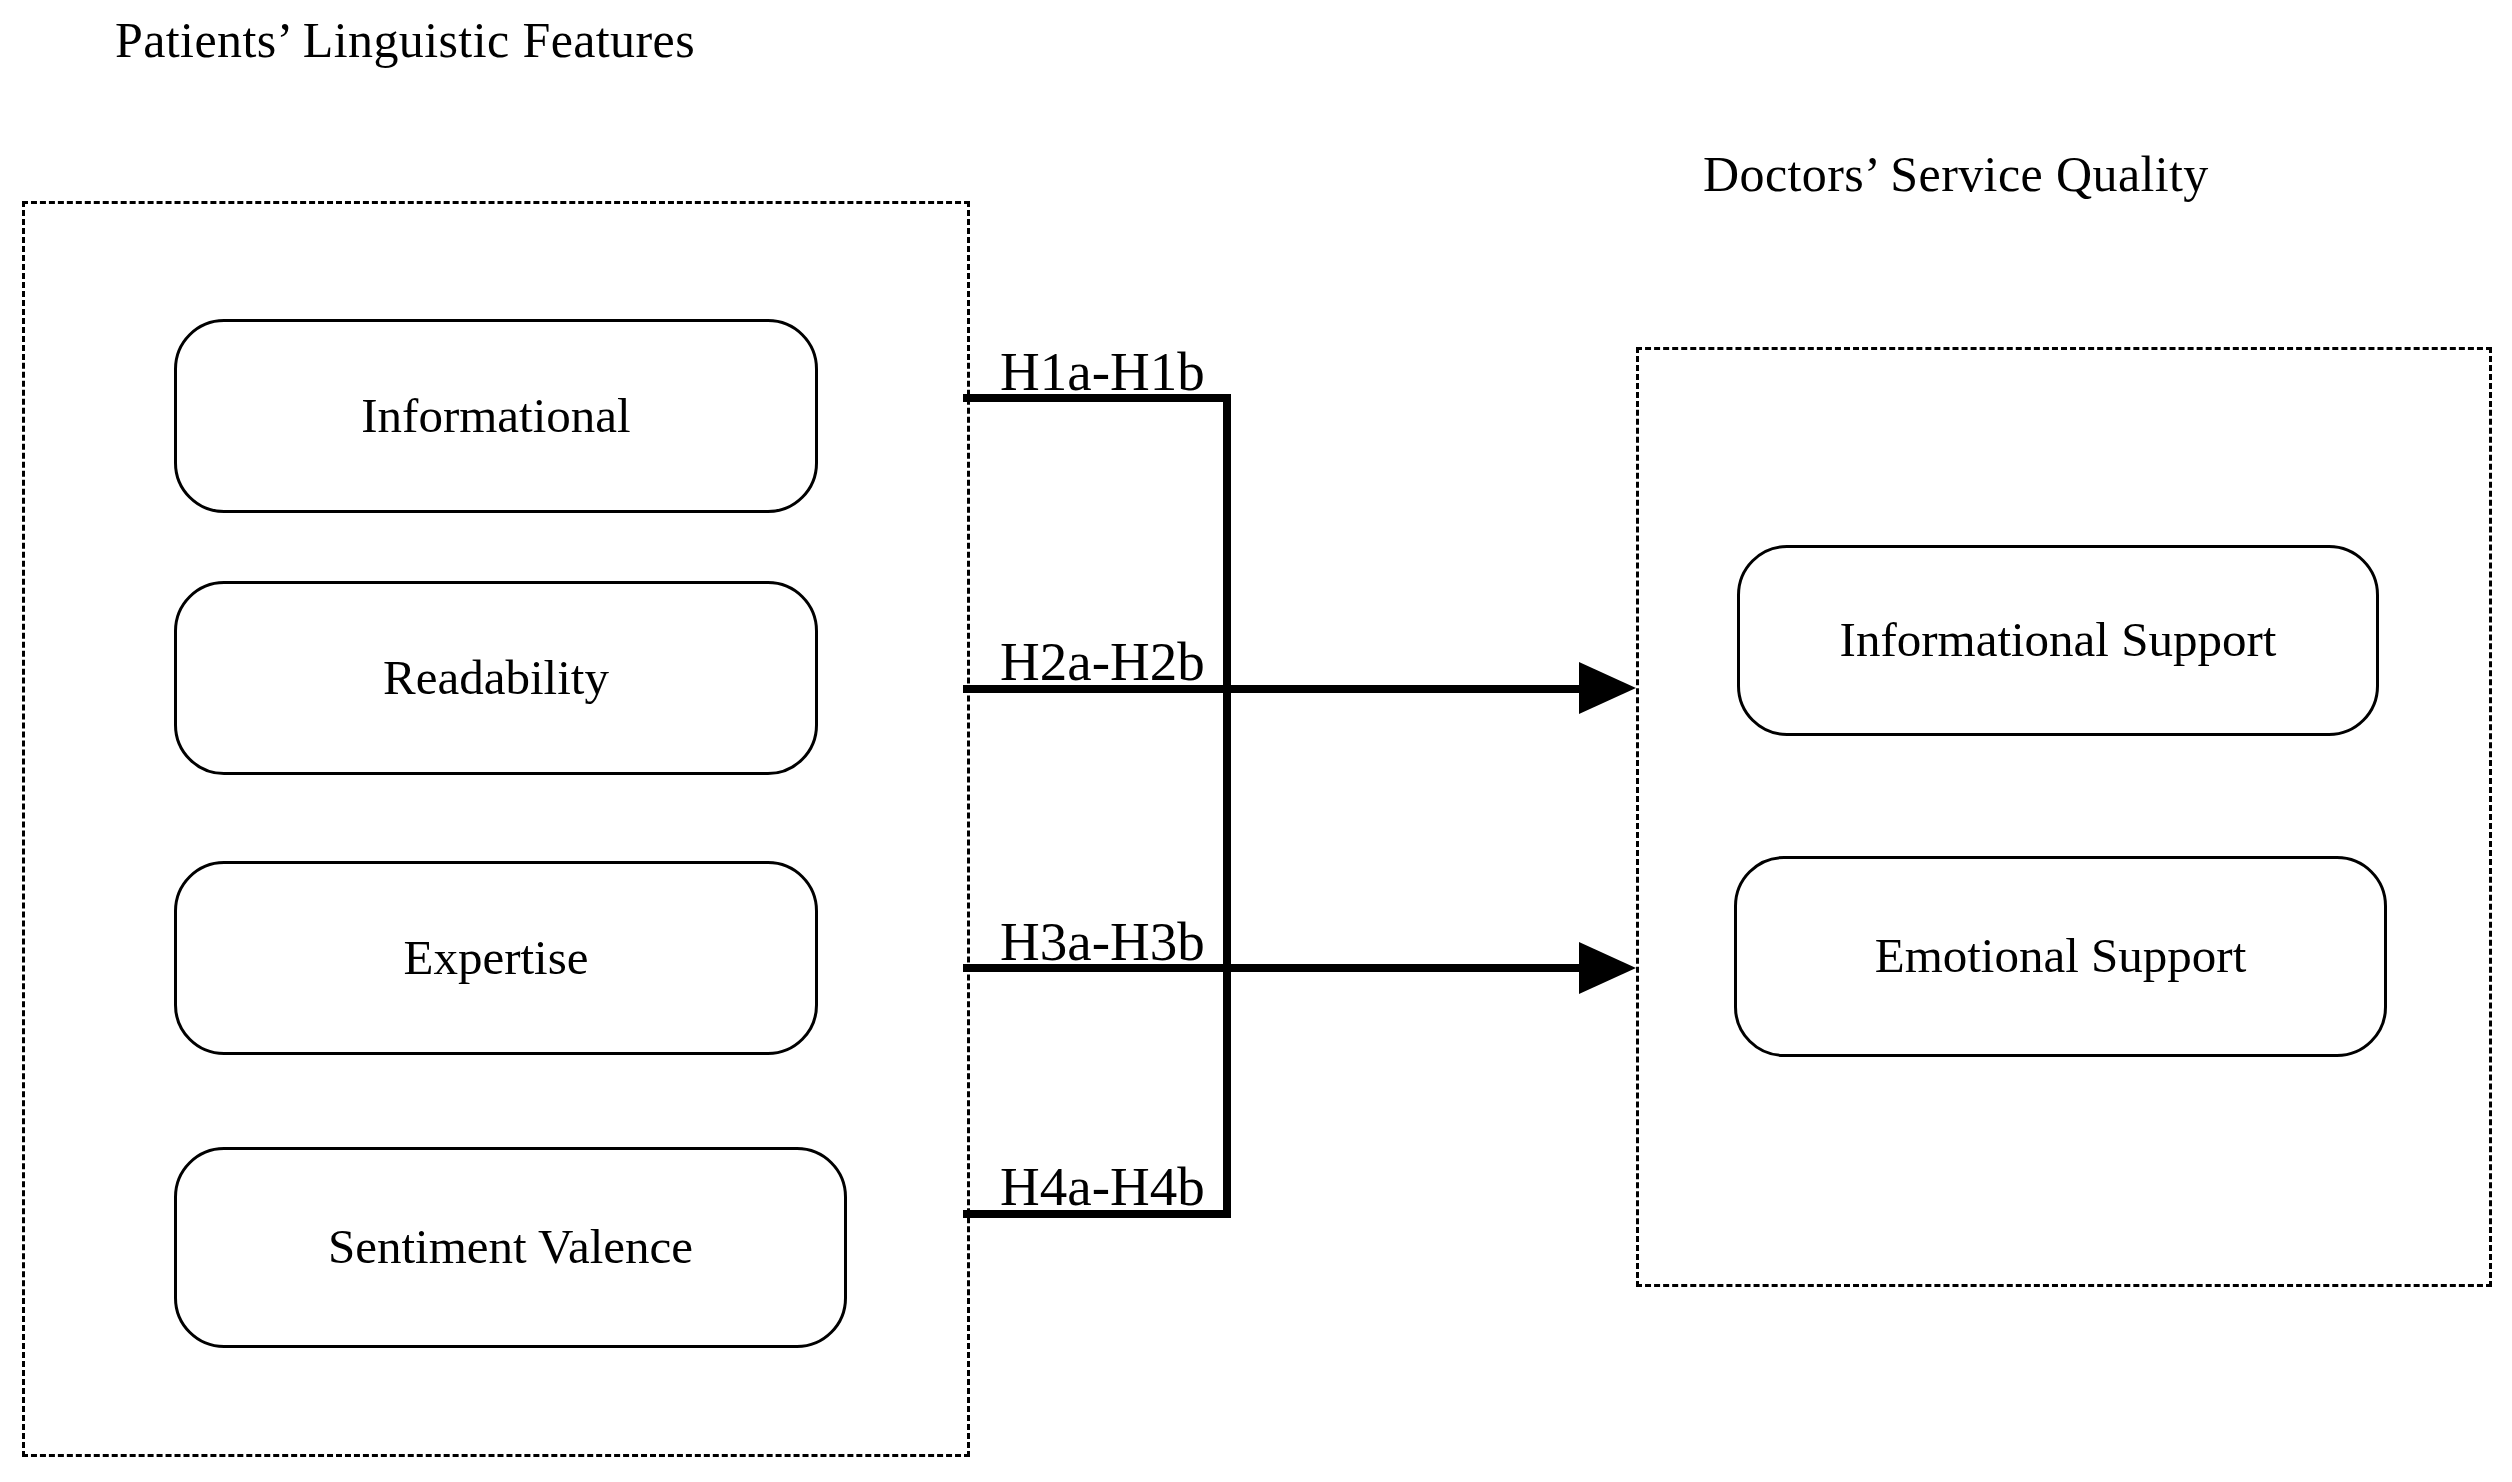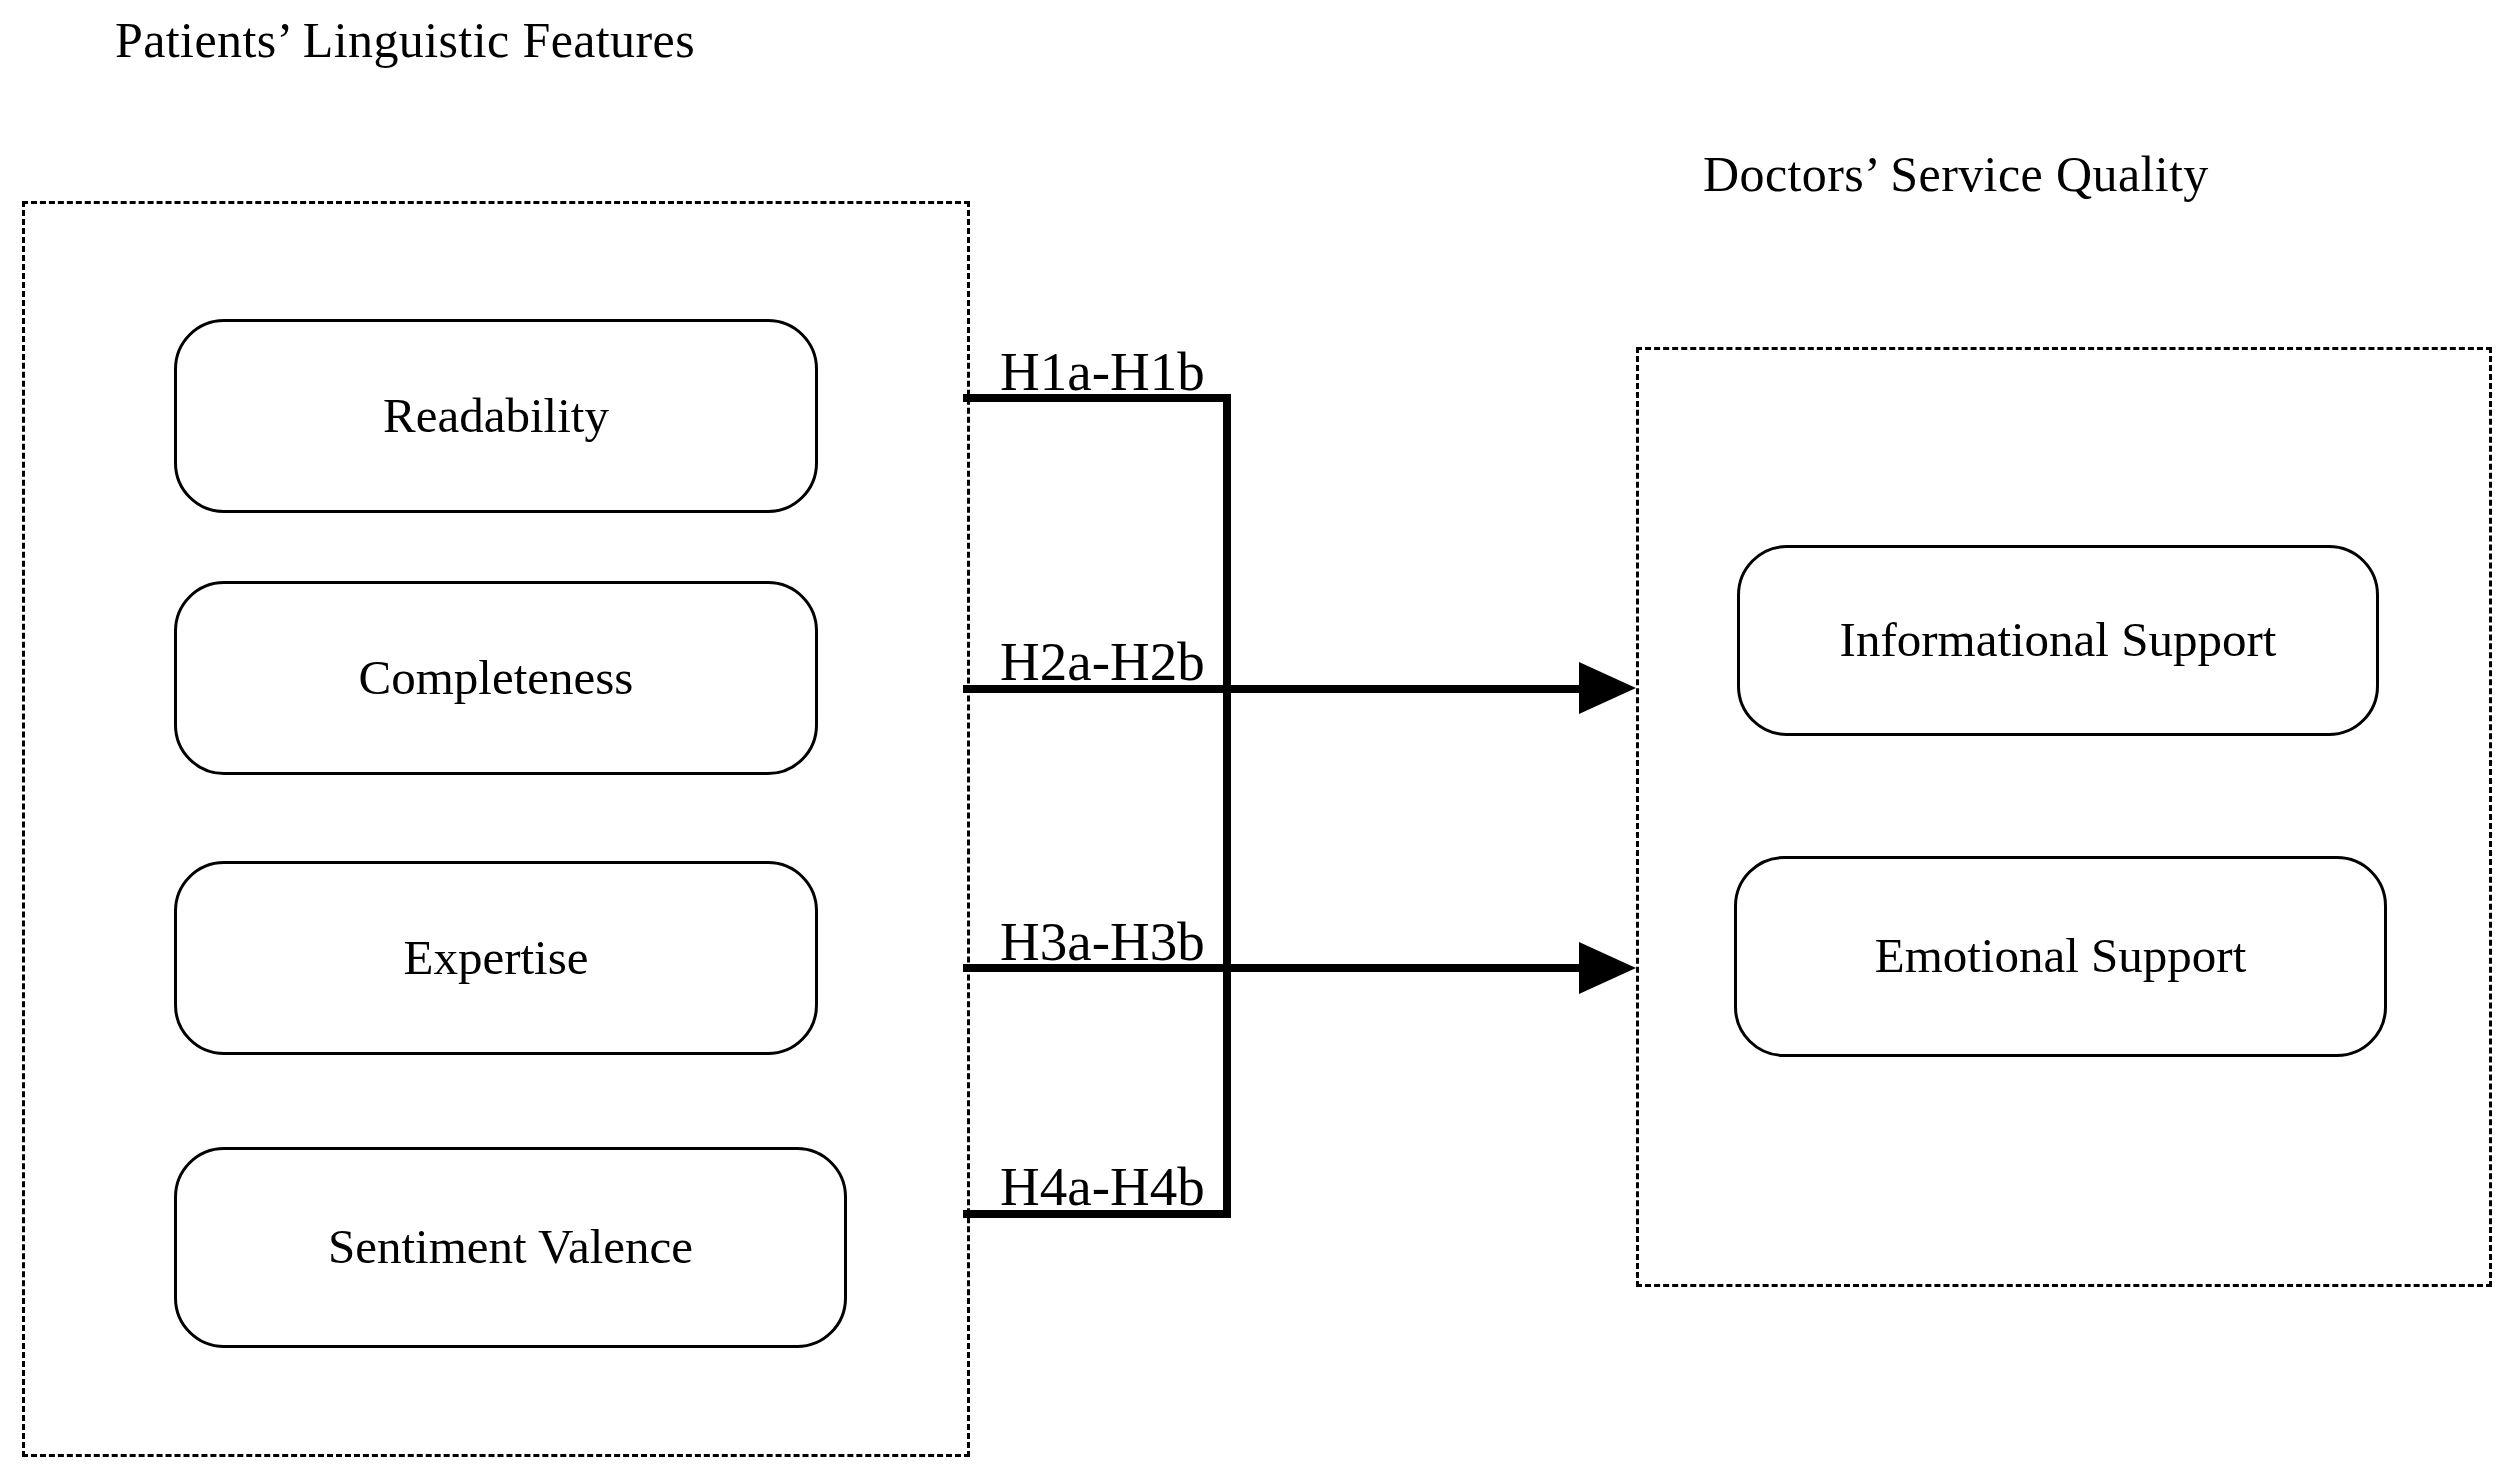--- a/index.html
+++ b/index.html
@@ -122,23 +122,23 @@
 <div id="canvas">
 
   <div class="group-title" id="title-left">Patients’ Linguistic Features</div>
 
   <div class="group-title" id="title-right">Doctors’ Service Quality</div>
 
   <div class="dashed-box" id="box-left"></div>
 
   <div class="dashed-box" id="box-right"></div>
 
-  <div class="construct" id="c-completeness">Readability</div>
+  <div class="construct" id="c-completeness">Informational</div>
 
-  <div class="construct" id="c-readability">Completeness</div>
+  <div class="construct" id="c-readability">Readability</div>
 
   <div class="construct" id="c-expertise">Expertise</div>
 
   <div class="construct" id="c-sentiment">Sentiment Valence</div>
 
   <div class="construct" id="c-informational">Informational Support</div>
 
   <div class="construct" id="c-emotional">Emotional Support</div>
 
   <div class="hline" id="line-h1"></div>

